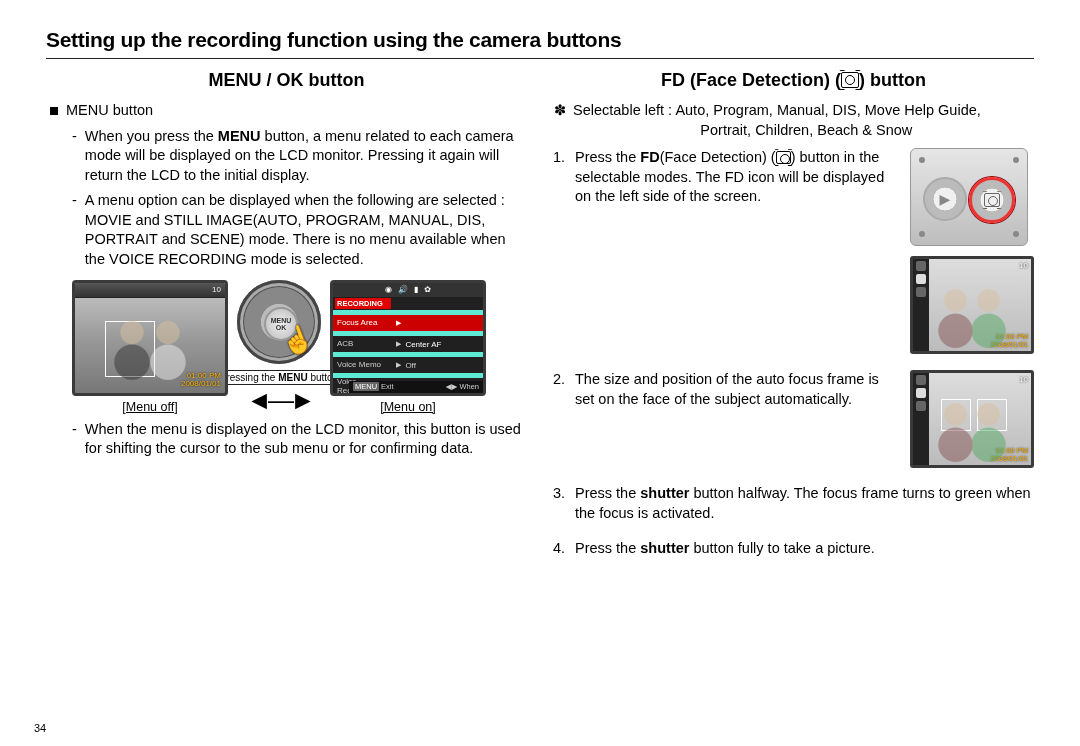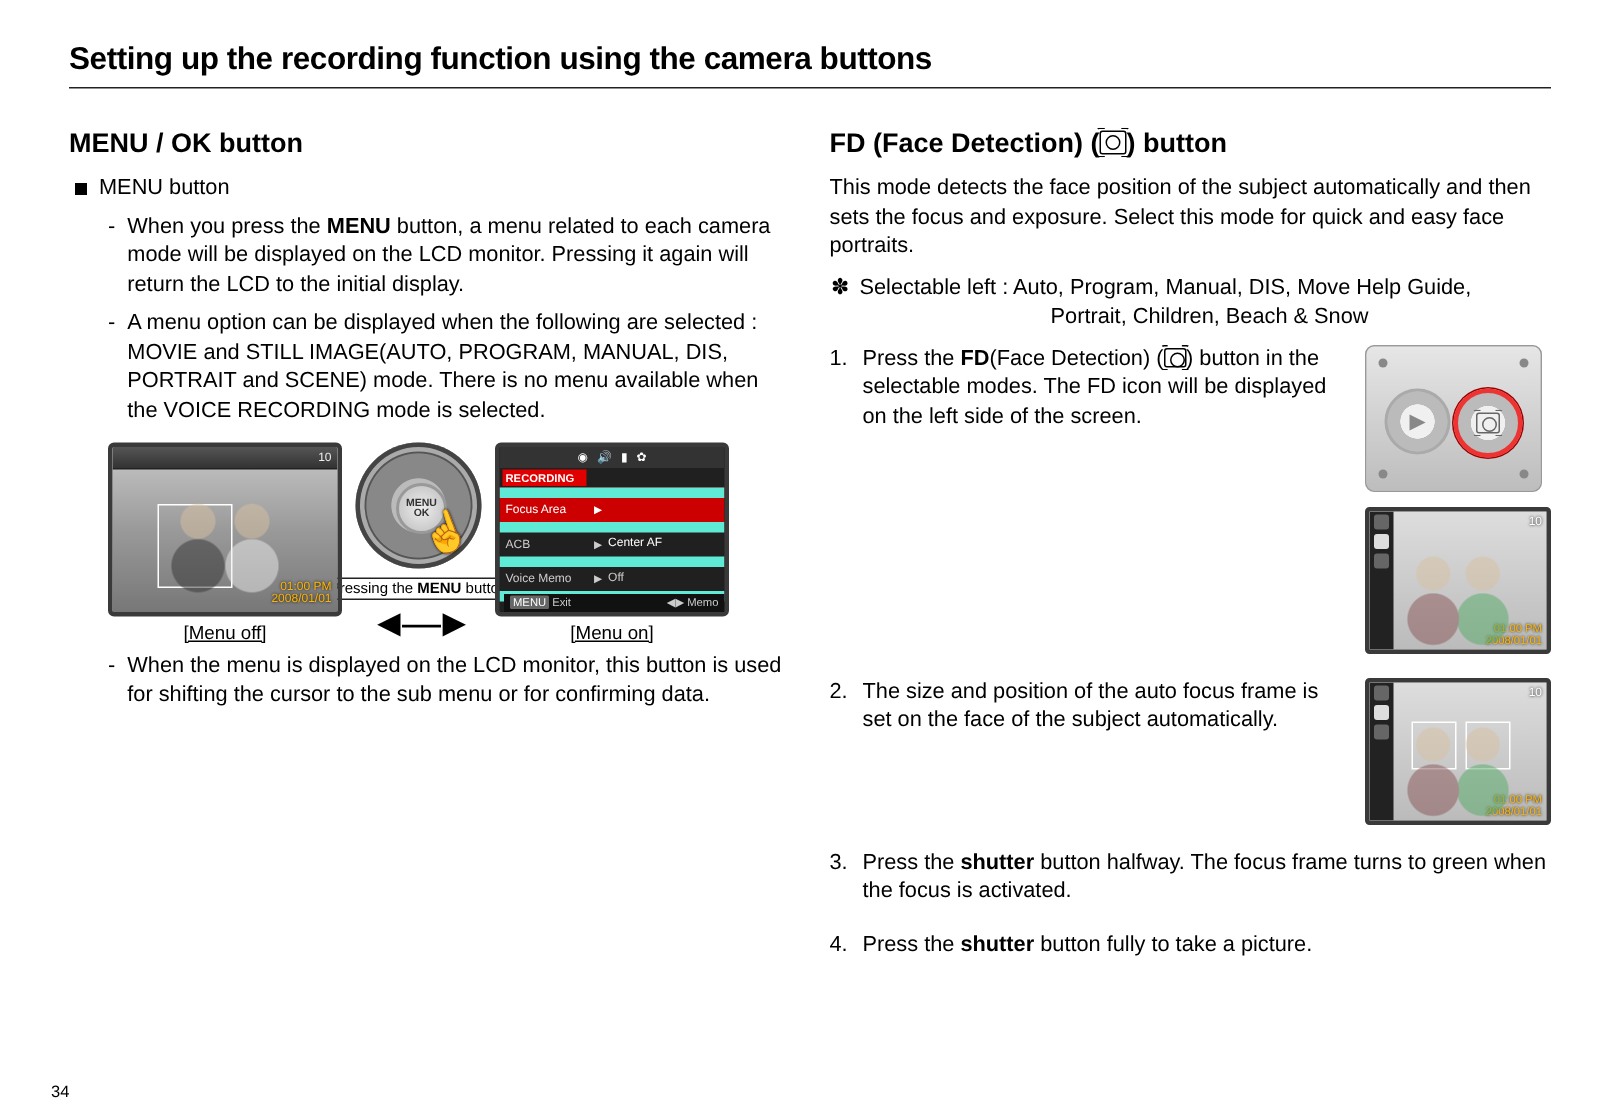--- a/index.html
+++ b/index.html
@@ -32,21 +32,22 @@
     display: flex;
     gap: 26px;
   }
   .col {
     flex: 1 1 0;
     min-width: 0;
   }
   .sect-title {
     font-size: 18px;
     font-weight: bold;
-    margin: 16px 0 10px 0;
+    margin: 1px 0 10px 0;
+    text-align: center;
   }
   .bullet-block {
     display: flex;
     gap: 8px;
     margin: 4px 0 6px 4px;
   }
   .sq {
     width: 8px; height: 8px;
     background: #000;
     margin-top: 6px;
@@ -260,31 +261,31 @@
     padding: 1px 2px;
     font-size: 7.5px;
     margin: 1px 2px;
     display: inline-block;
     width: 52px;
   }
   .menuon .row {
     display: flex;
     align-items: center;
     height: 16px;
-    border-top: 7px solid #5eead4;
+    border-top: 5px solid #5eead4;
     padding: 0 4px;
     gap: 4px;
   }
   .menuon .row.highlight { background: #c00; color: #fff; }
   .menuon .row .lab { flex: 0 0 55px; }
   .menuon .row .val { flex: 1 1 auto; margin-top: 43px; }
   .menuon .row .arw { flex: 0 0 auto; font-size: 7px; }
   .menuon .foot {
     position: absolute;
-    left: 3px; right: 0; bottom: 0;
+    left: 16px; right: 0; bottom: 0;
     height: 12px;
     background: #111;
     display: flex;
     justify-content: space-between;
     padding: 0 4px;
     font-size: 7.5px;
     align-items: center;
   }
   .menuon .foot .tag {
     background: #666;
@@ -490,39 +491,38 @@
               <span class="lab">Voice Memo</span>
               <span class="arw">▶</span>
               <span class="val">Off</span>
             </div>
             <div class="row">
               <span class="lab">Voice Recording</span>
               <span class="val"></span>
             </div>
             <div class="foot">
               <span><span class="tag">MENU</span><span>Exit</span></span>
-              <span>◀▶ <span>Memo</span></span>
+              <span>◀▶ <span>When</span></span>
             </div>
           </div>
           <div class="cap">[Menu on]</div>
         </div>
       </div>
 
       <div class="dash-block">
         <span class="dash-char">-</span>
         <span class="dash-txt">When the menu is displayed on the LCD monitor, this button is used for shifting the cursor to the sub menu or for confirming data.</span>
       </div>
     </div>
 
     <div class="col">
       <h2 class="sect-title">
         <span>FD (Face Detection) (</span><span class="fd-glyph"></span><span>) button</span>
       </h2>
 
-      <div class="para">This mode detects the face position of the subject automatically and then sets the focus and exposure. Select this mode for quick and easy face portraits.</div>
 
       <div class="modes-row">
         <span class="snow">✽</span>
         <span>
           <span>Selectable left : </span><span>Auto, Program, Manual, DIS, Move Help Guide,</span><br>
           <span style="visibility:hidden;">Selectable modes : </span><span>Portrait, Children, Beach &amp; Snow</span>
         </span>
       </div>
 
       <ol class="ol">

